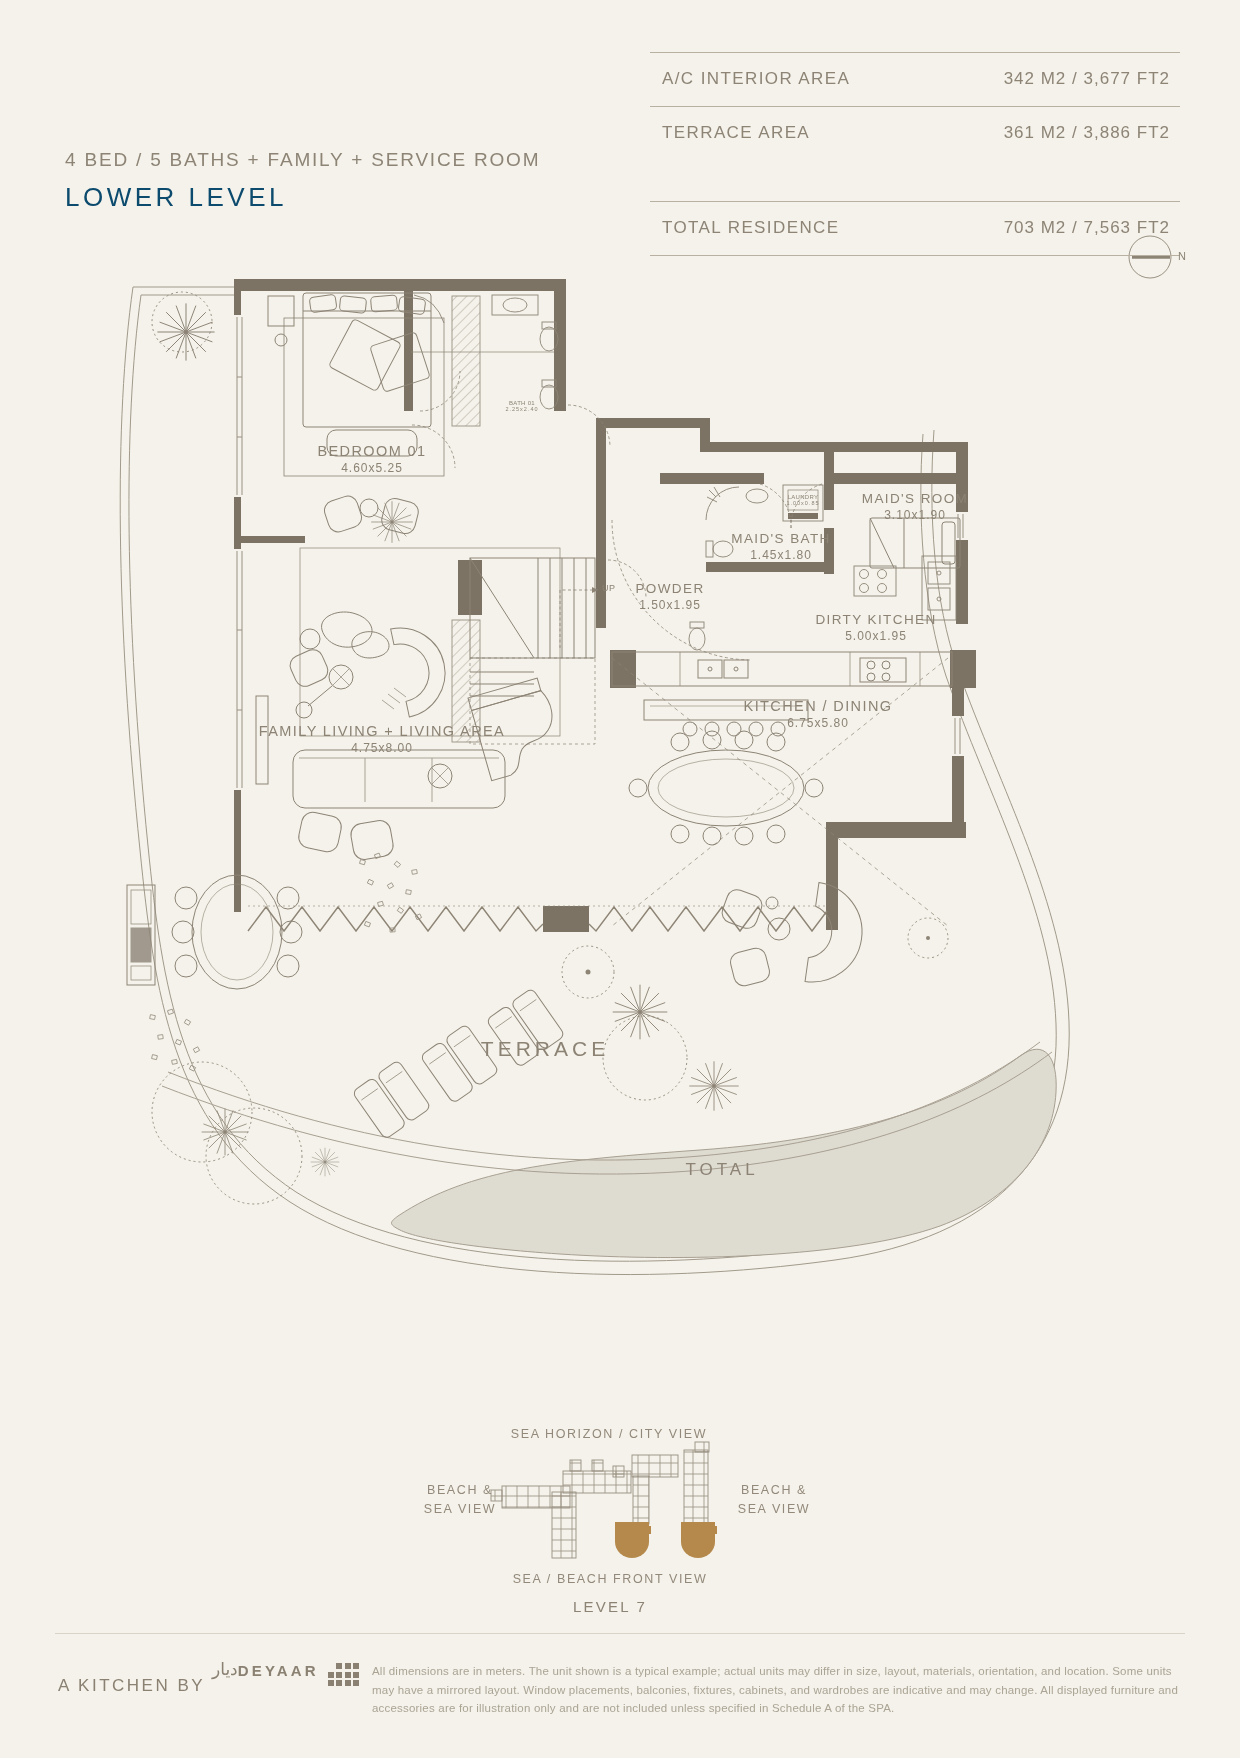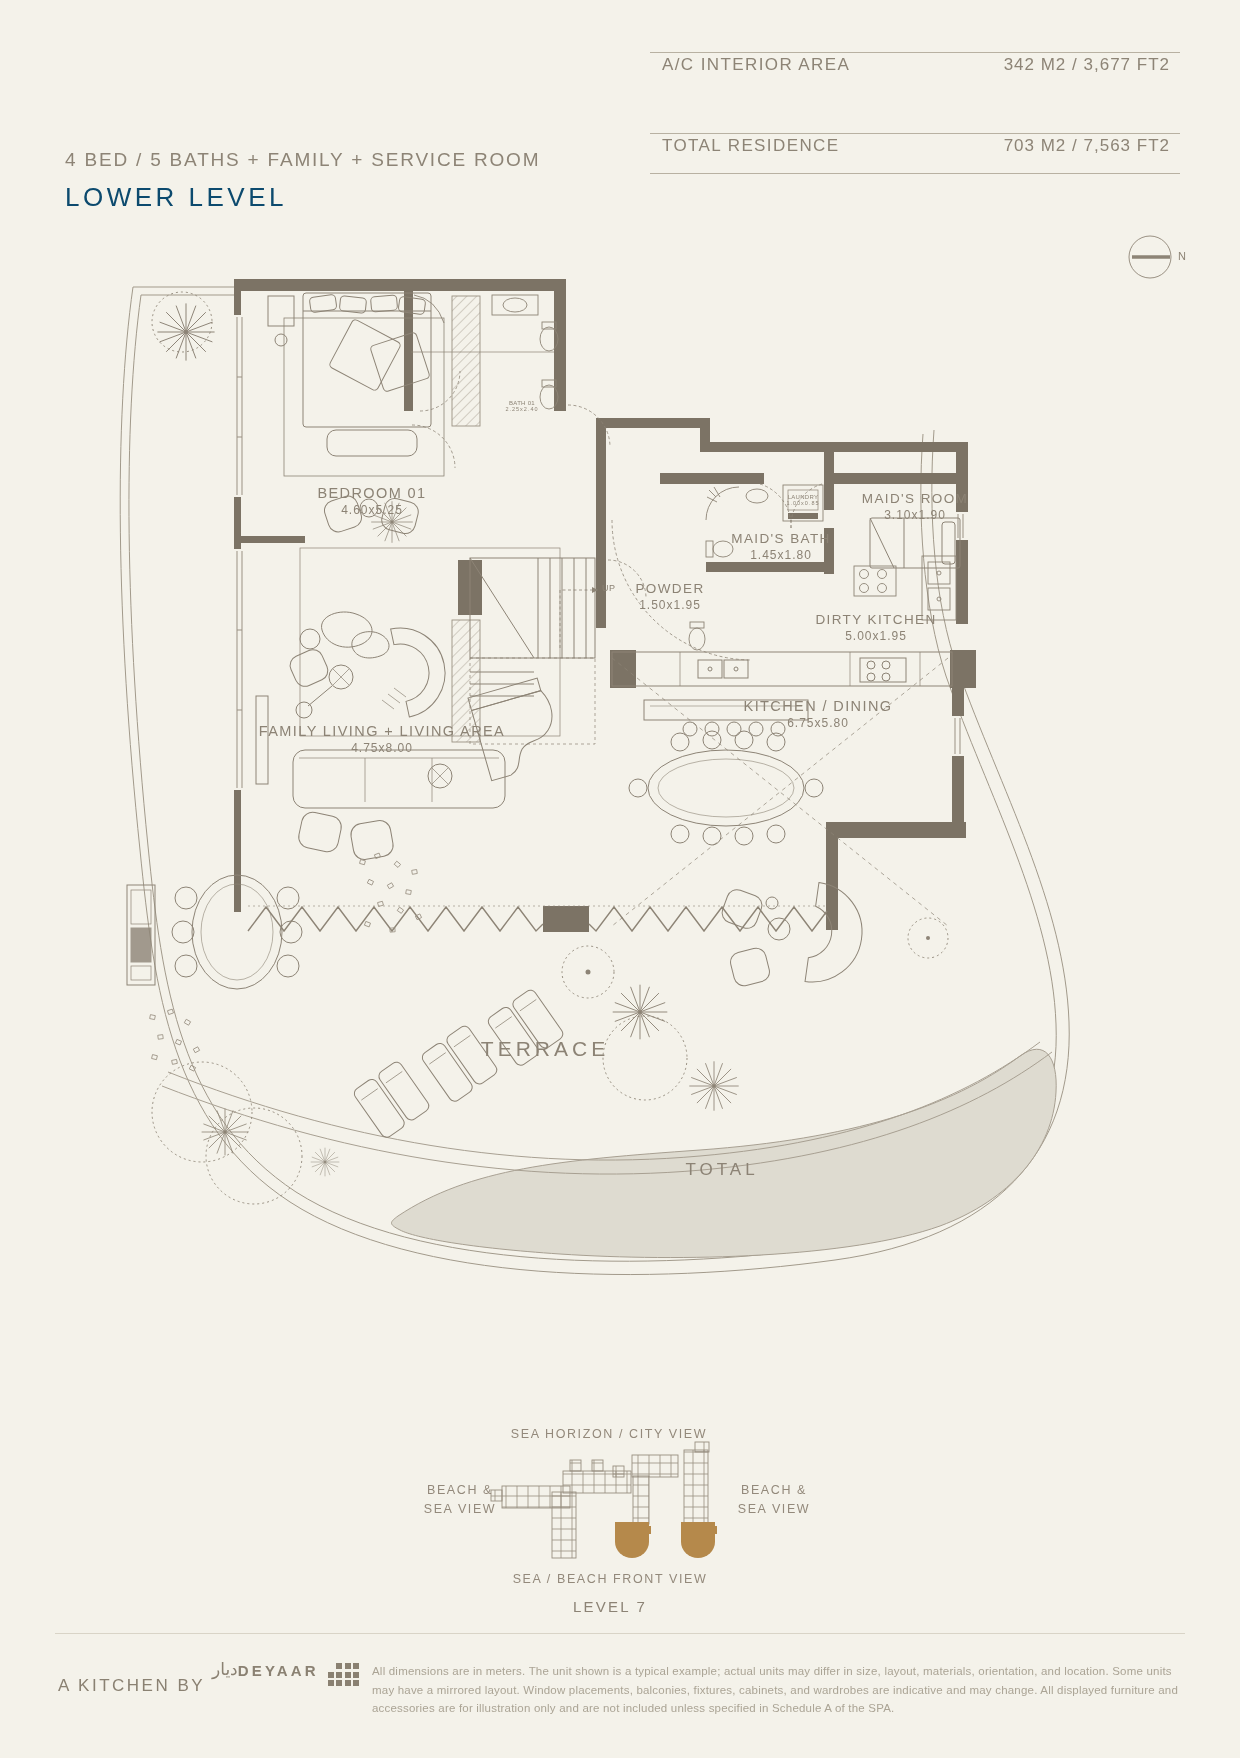--- a/index.html
+++ b/index.html
@@ -5,21 +5,21 @@
   html,body{margin:0;padding:0;background:#e8e6de;}
   .page{position:relative;width:1240px;height:1758px;margin:0 auto;background:#f4f2ea;
         font-family:"Liberation Sans",sans-serif;color:#8a8172;overflow:hidden;}
   .abs{position:absolute;}
   
   .hdr-title{left:62px;top:64px;font-size:50px;letter-spacing:7px;font-weight:400;color:#8a8172;}
   .hdr-sub{left:65px;top:149px;font-size:19px;letter-spacing:1.8px;color:#8d8476;}
   .hdr-level{left:65px;top:182px;font-size:26px;letter-spacing:3.5px;color:#0c4a6e;text-align:center;}
   .area-table{left:650px;top:52px;width:530px;}
   .area-row{display:flex;justify-content:space-between;align-items:center;
-            border-top:1px solid #b8b1a2;padding:2px 10px 17px 12px;
+            border-top:1px solid #b8b1a2;padding:16px 10px 17px 12px;
             font-size:17px;letter-spacing:1.4px;color:#8d8476;}
   .area-row:last-child{border-bottom:1px solid #b8b1a2;margin-top:41px;}
   .area-row .val{letter-spacing:1px;}
   
   .compass{left:1126px;top:233px;width:70px;height:48px;}
   .compass-n{position:absolute;left:52px;top:17px;font-size:11px;color:#8d8476;letter-spacing:1px;}
   
   .lbl{position:absolute;transform:translate(-50%,-50%);text-align:center;white-space:nowrap;color:#8c8375;}
   .lbl .nm{display:block;font-size:13.5px;letter-spacing:1.4px;}
   .lbl .sz{display:block;font-size:12px;letter-spacing:1px;margin-top:2px;}
@@ -376,30 +376,34 @@
 
   <div class="abs hdr-sub">4 BED / 5 BATHS + FAMILY + SERVICE ROOM</div>
   <div class="abs hdr-level">LOWER LEVEL</div>
 
   <div class="abs area-table">
     <div class="area-row">
       <span>A/C INTERIOR AREA</span>
       <span class="val">342 M2 / 3,677 FT2</span>
     </div>
     <div class="area-row">
+      <span>TERRACE AREA</span>
+      <span class="val">361 M2 / 3,886 FT2</span>
+    </div>
+    <div class="area-row">
       <span>TOTAL RESIDENCE</span>
       <span class="val">703 M2 / 7,563 FT2</span>
     </div>
   </div>
 
   <div class="abs compass">
     <span class="compass-n">N</span>
   </div>
 
-  <div class="lbl big" style="left:372px;top:501px">
+  <div class="lbl big" style="left:372px;top:459px">
     <span class="nm">BEDROOM 01</span>
       <span class="sz">4.60x5.25</span>
   </div>
   <div class="lbl tiny" style="left:522px;top:406px">
     <span class="nm">BATH 01</span>
       <span class="sz">2.25x2.40</span>
   </div>
   <div class="lbl" style="left:781px;top:546px">
     <span class="nm">MAID'S BATH</span>
       <span class="sz">1.45x1.80</span>

